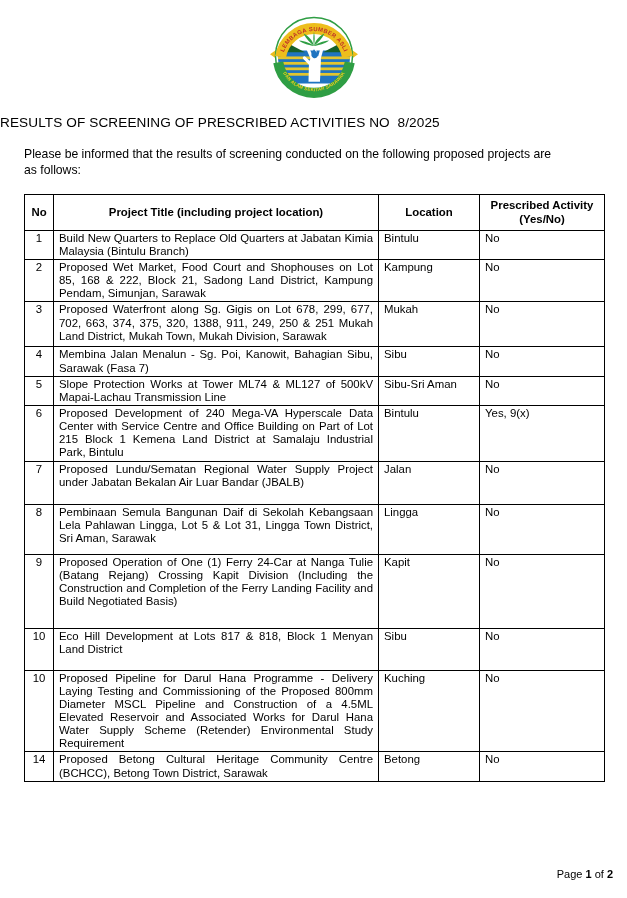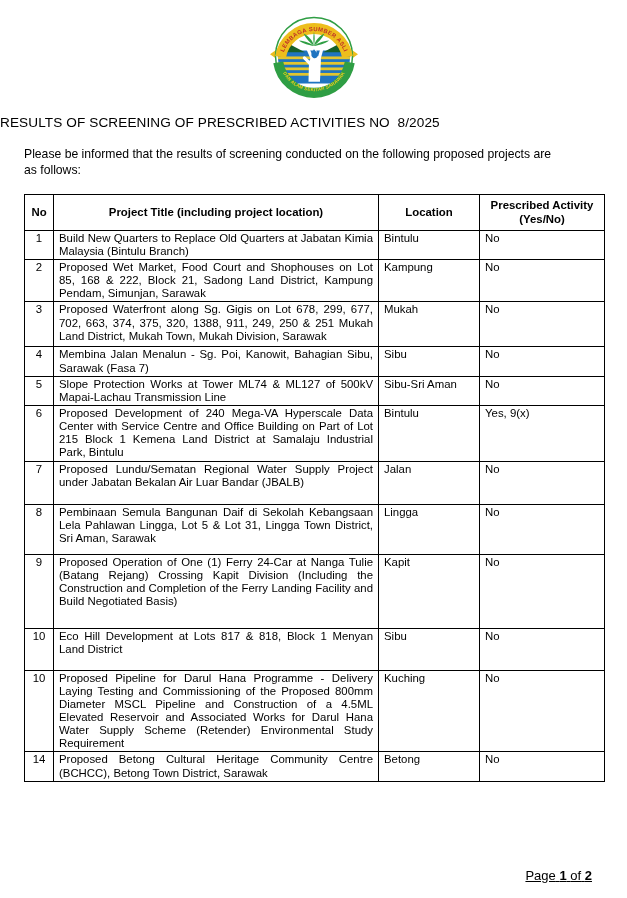--- a/index.html
+++ b/index.html
@@ -75,24 +75,23 @@
   tbody tr:nth-child(9) td { height: 74px; }
   tbody tr:nth-child(10) td { height: 42px; }
   tbody tr:nth-child(11) td { height: 26px; }
   tbody tr:nth-child(12) td { height: 27px; }
   tbody tr:nth-child(13) td { height: 101px; }
   tbody tr:nth-child(14) td { height: 29px; }
 
   
   .footer {
     position: absolute;
-    right: 35px;
+    right: 14px;
     top: 868px;
-    font-size: 13px;
-    text-decoration: underline;
+    font-size: 11px;
   }
   .footer b { font-weight: bold; }
 </style>
 </head>
 <body>
 
 <div class="page">
 
   <div class="logo-wrap">
     <svg width="92" height="88" viewBox="0 0 100 96">

